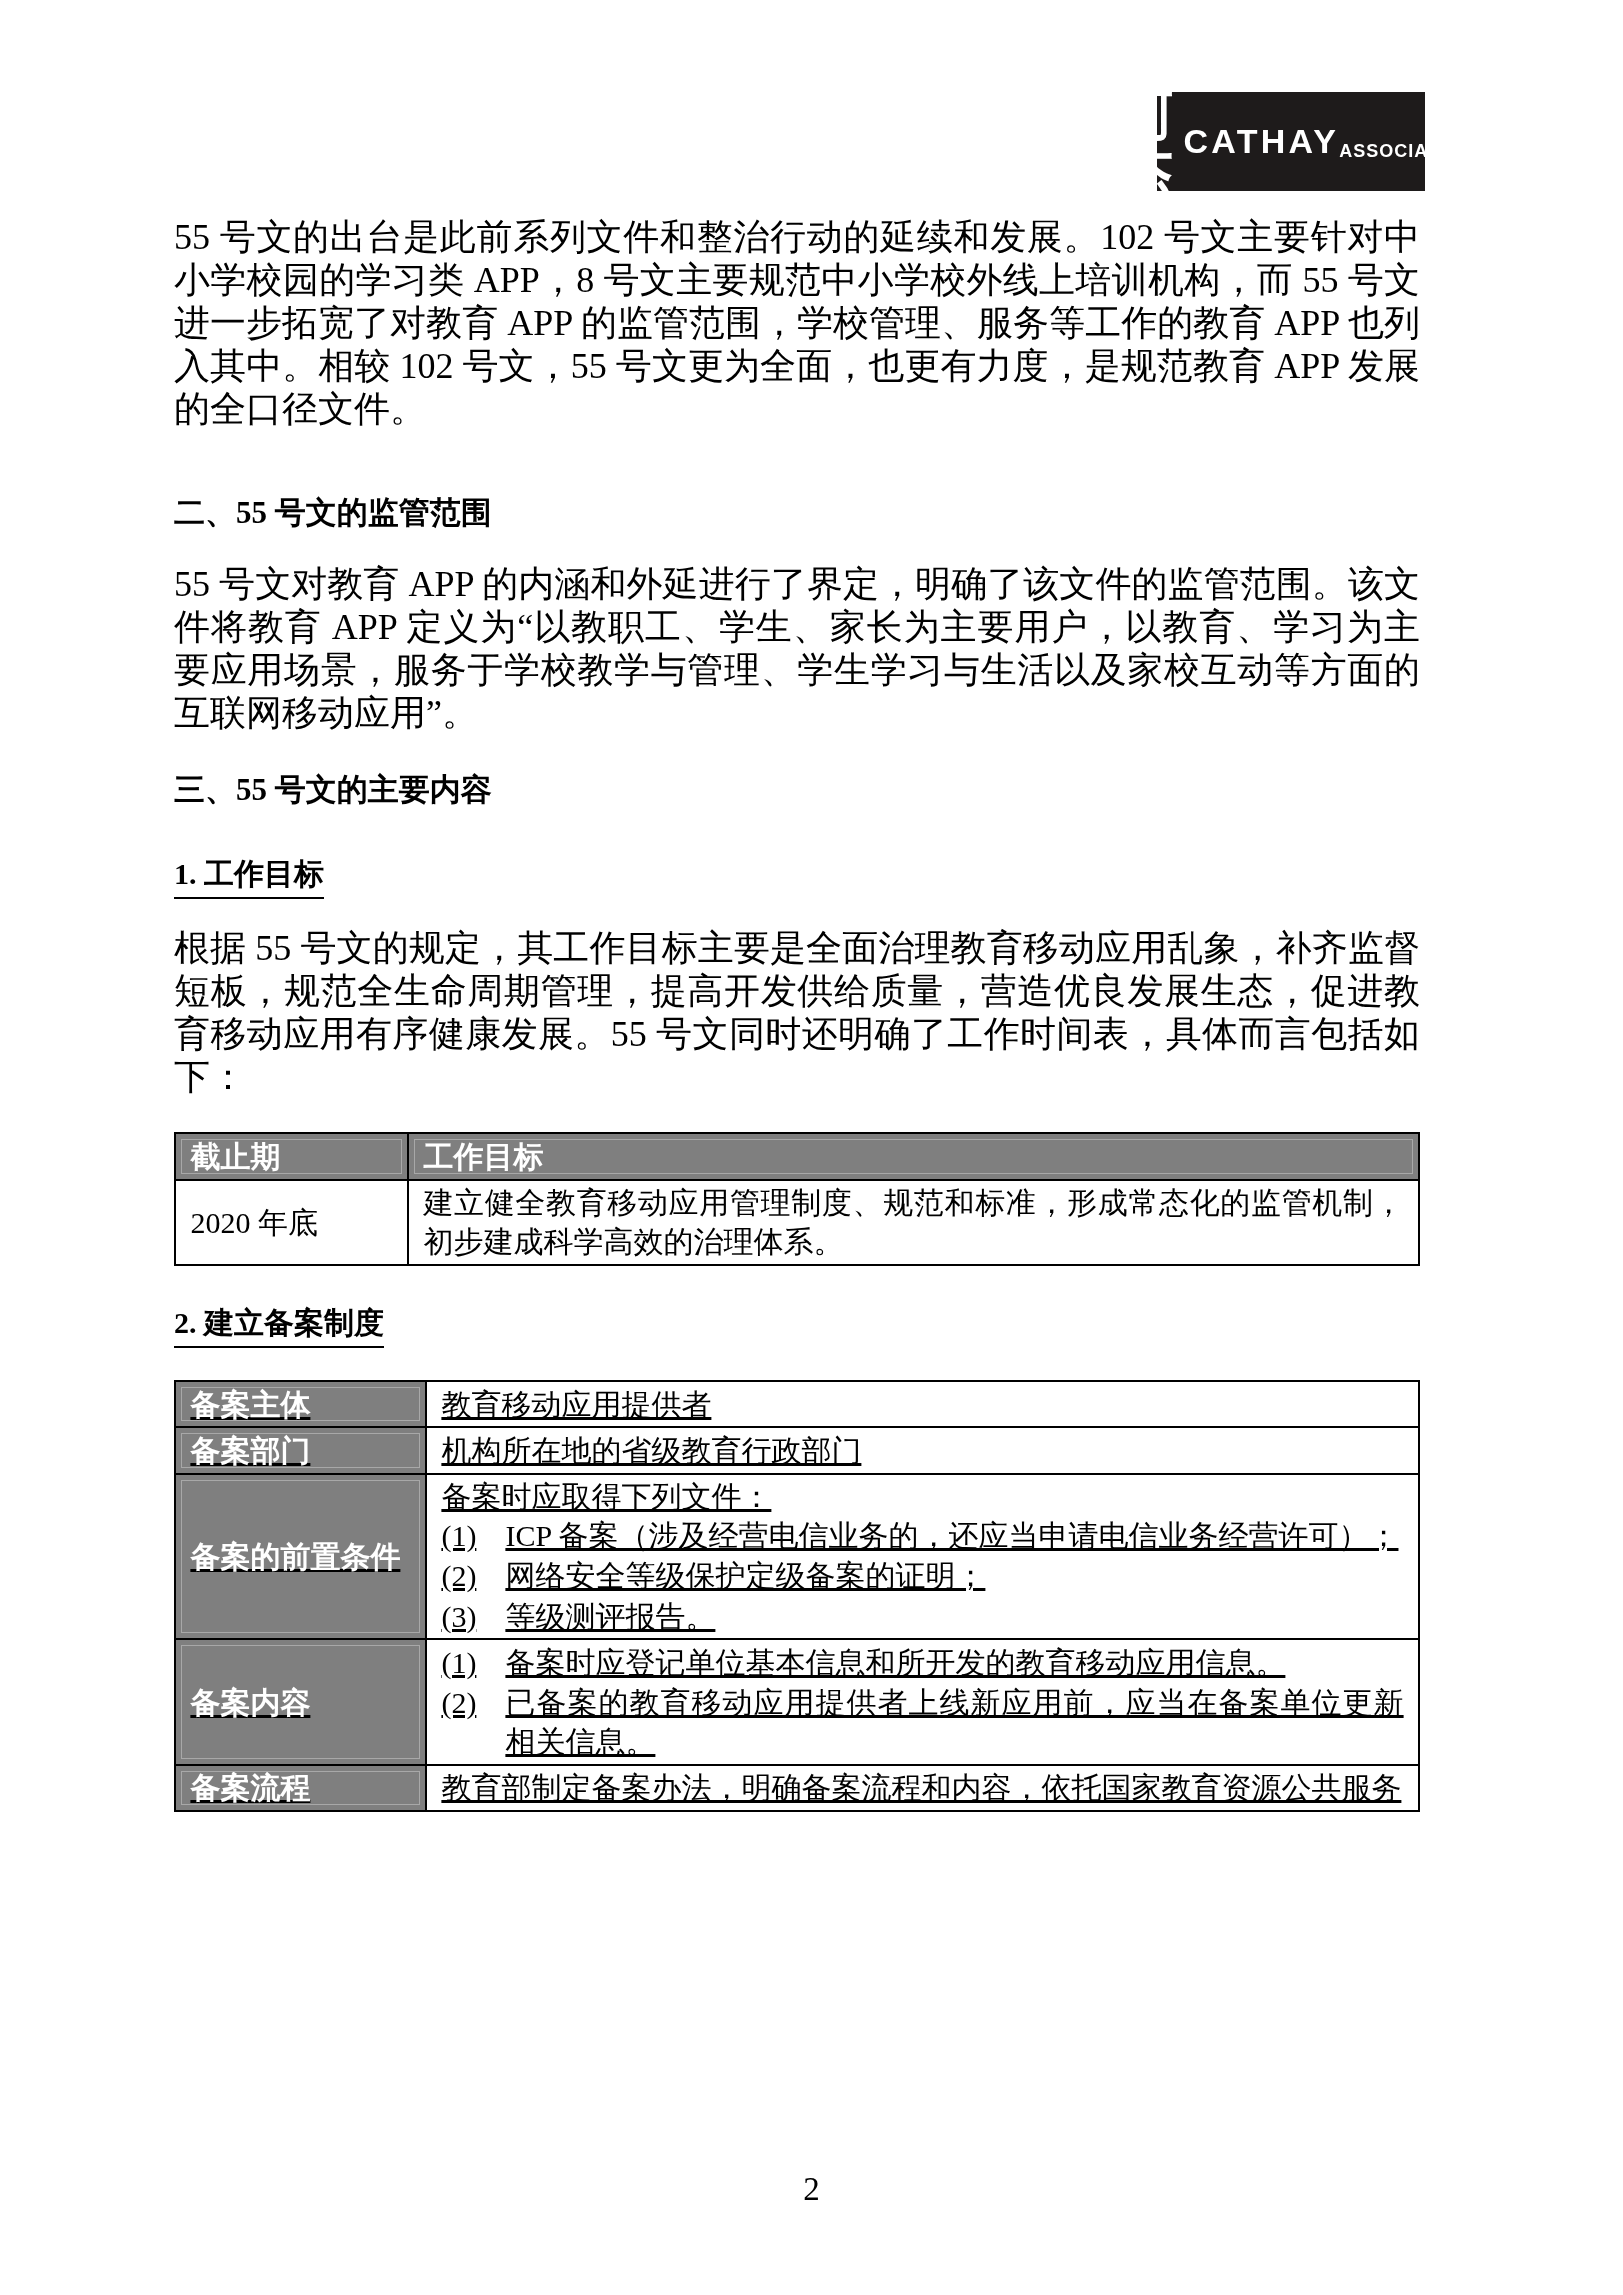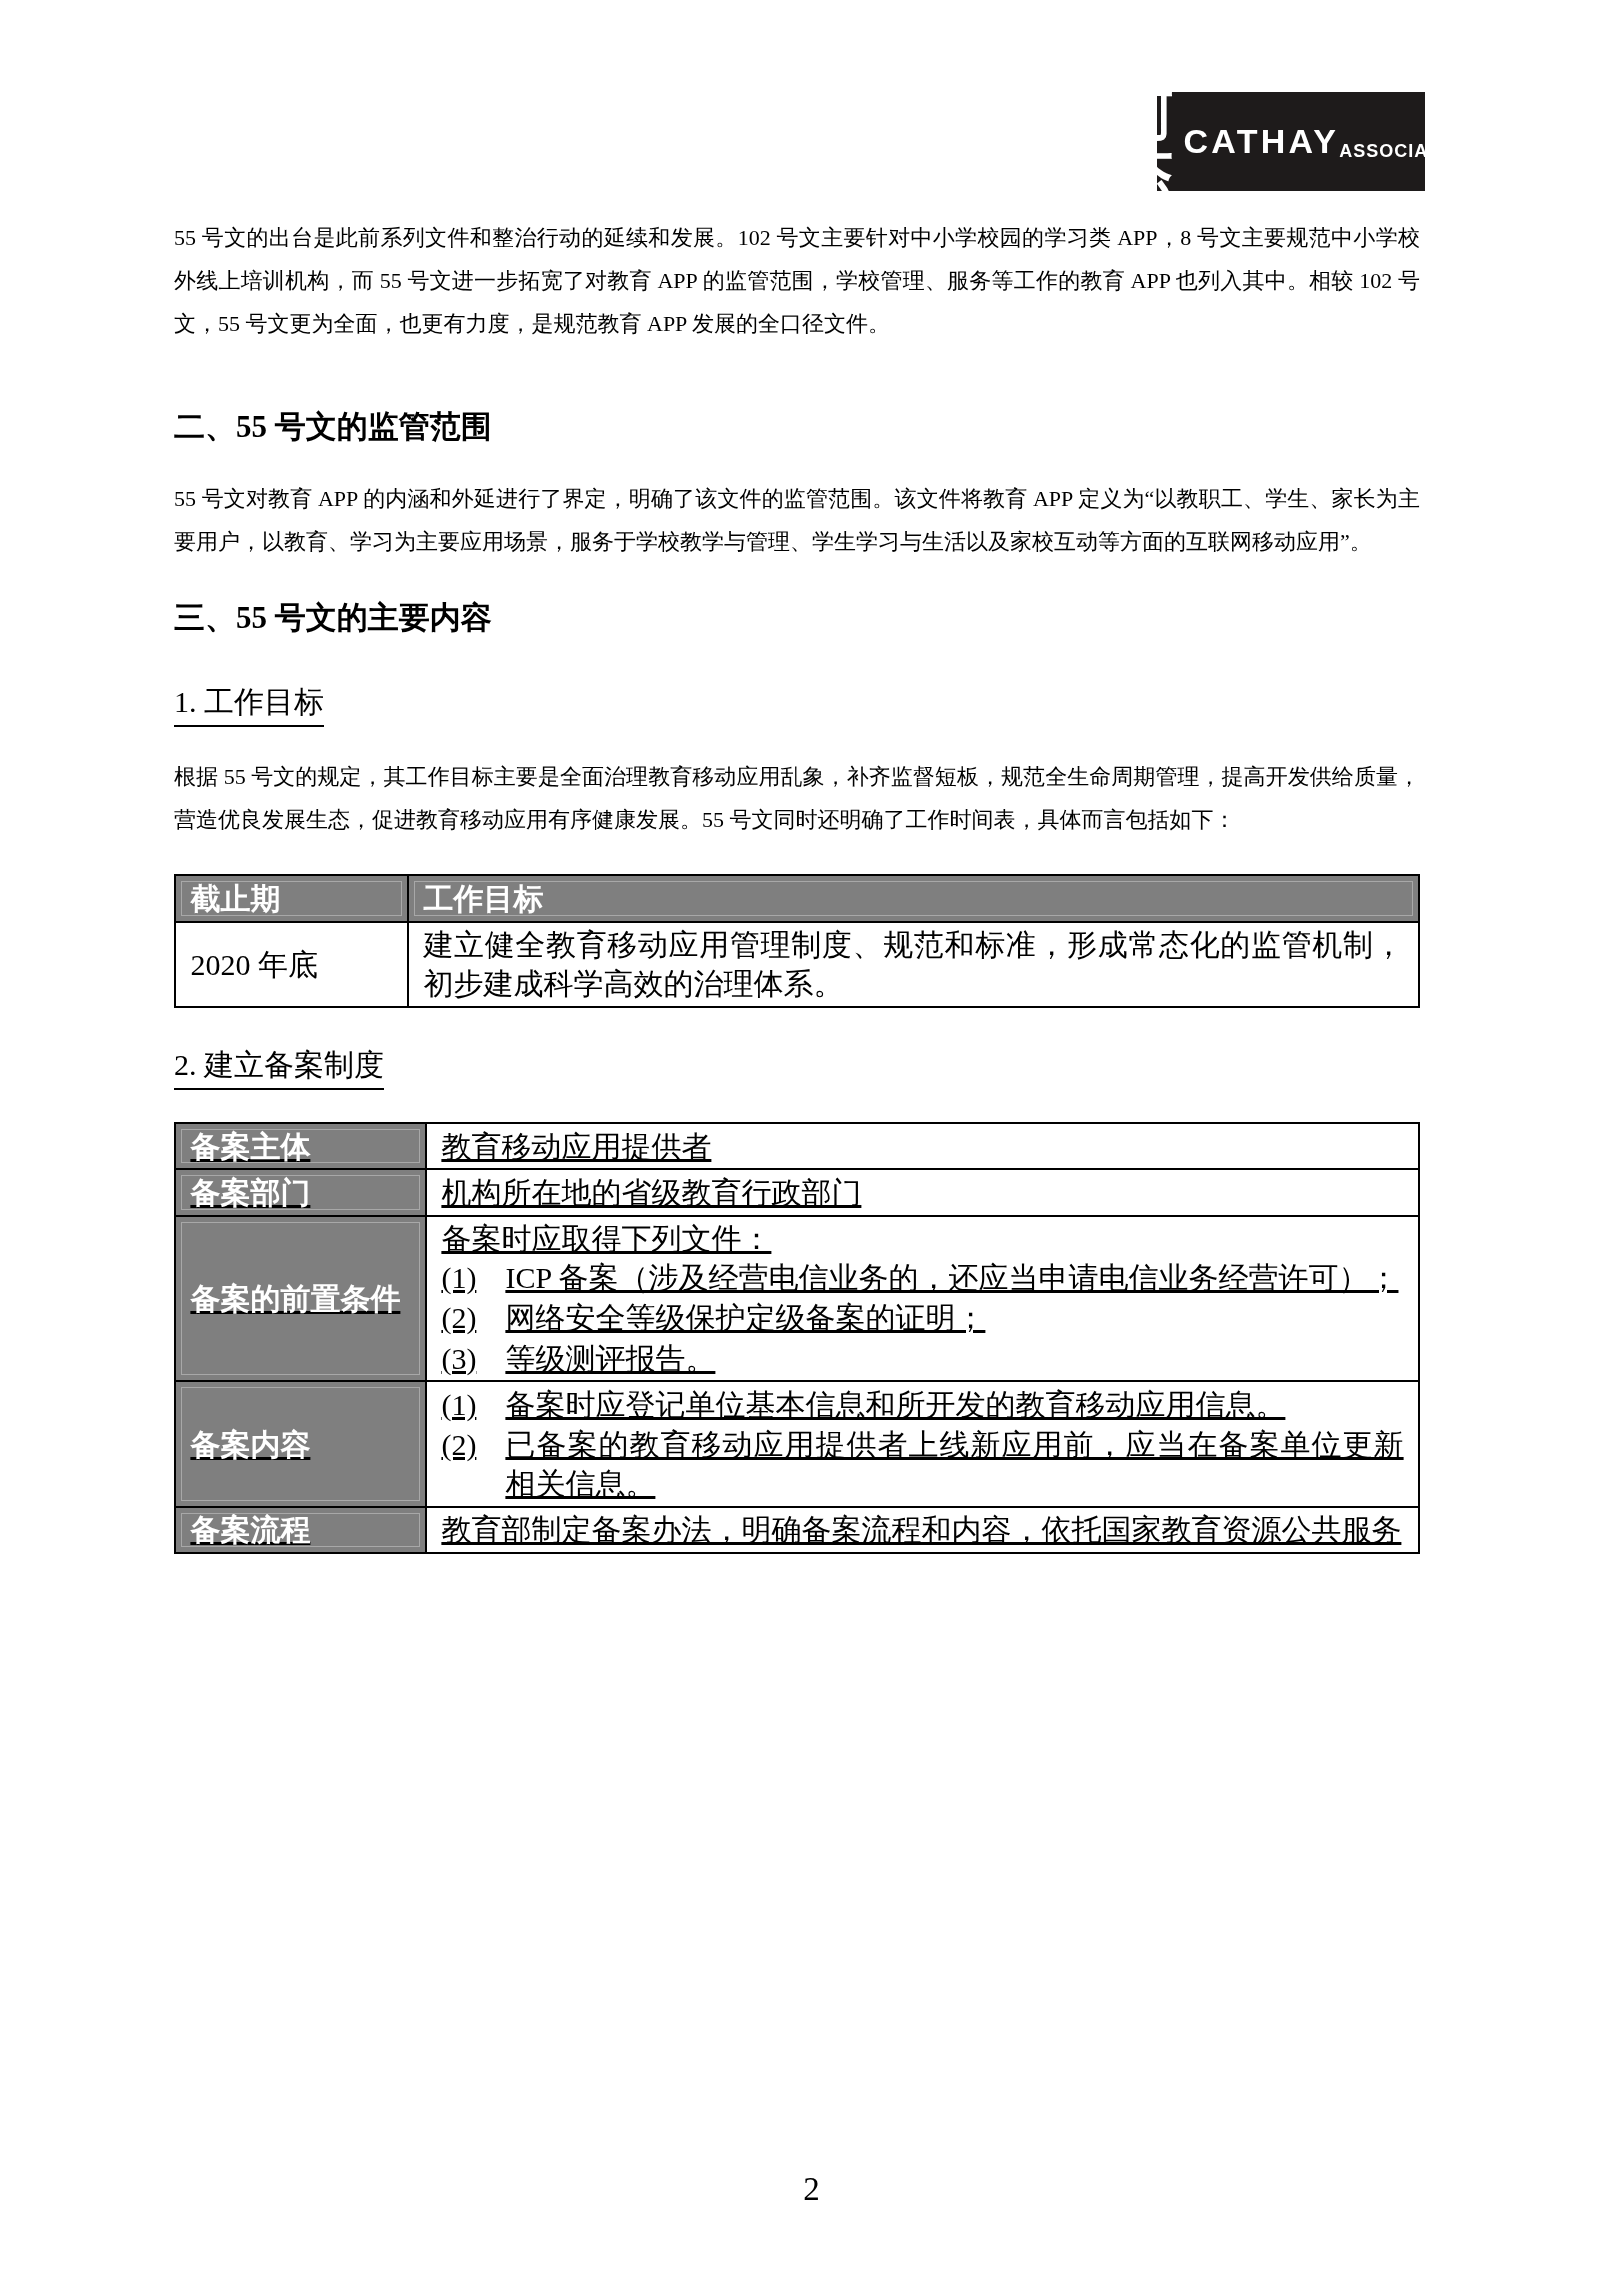--- a/index.html
+++ b/index.html
@@ -23,29 +23,29 @@
     font-family:"Liberation Sans","DejaVu Sans",sans-serif;
     color:#ffffff;
   }
   .logo-cn { font-size:56px; font-weight:bold; letter-spacing:1.3px; line-height:1; }
   .logo-en { display:flex; justify-content:center; line-height:1; }
   .logo-en-1 { font-size:34px; font-weight:bold; letter-spacing:3.3px; }
   .logo-en-2 { font-size:18px; font-weight:bold; letter-spacing:1px; margin-top:18px; }
   
   .content { margin:0 204px 0 174px; width:1246px; }
   .para {
-    font-size:22px; line-height:43px;
+    font-size:36px; line-height:43px;
     text-align:justify;
   }
   .heading {
     font-size:31px; line-height:43px; font-weight:bold;
   }
   .subhead-wrap { line-height:43px; }
   .subhead {
-    font-size:30px; font-weight:normal;
+    font-size:30px; font-weight:bold;
     display:inline-block;
     border-bottom:2.6px solid #000;
     padding-bottom:2px;
   }
   .mt-p1 { margin-top:216px; }
   .mt-h2 { margin-top:60px; }
   .mt-p2 { margin-top:29.4px; }
   .mt-p3 { margin-top:33px; }
   .mt-h3 { margin-top:33px; }
   .mt-s1 { margin-top:41px; }

